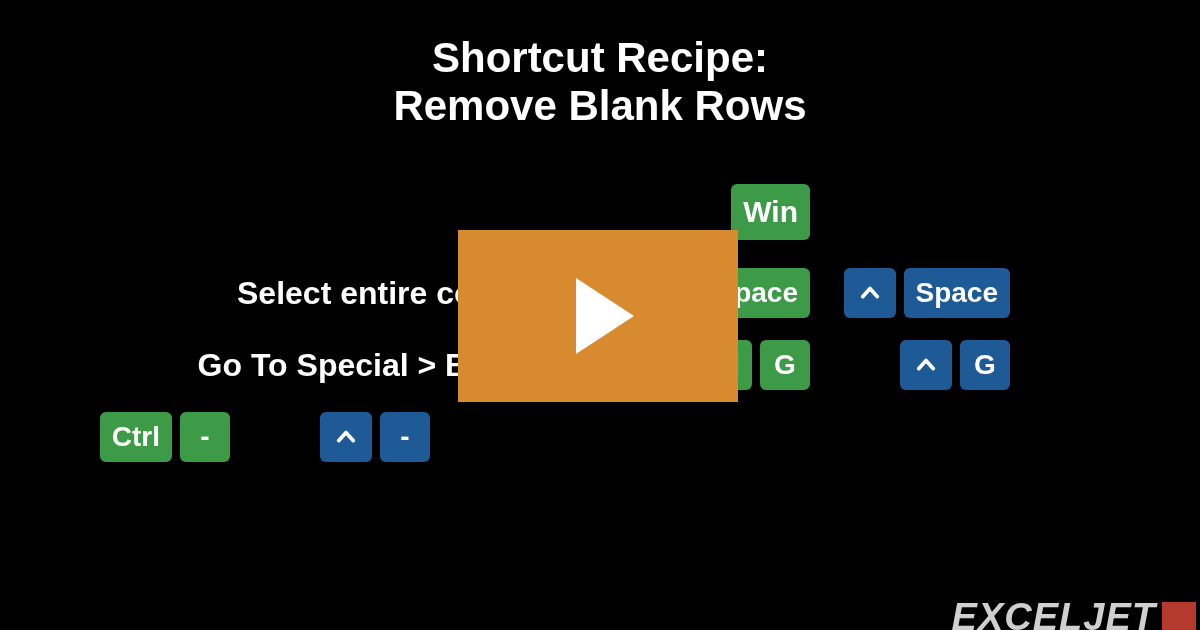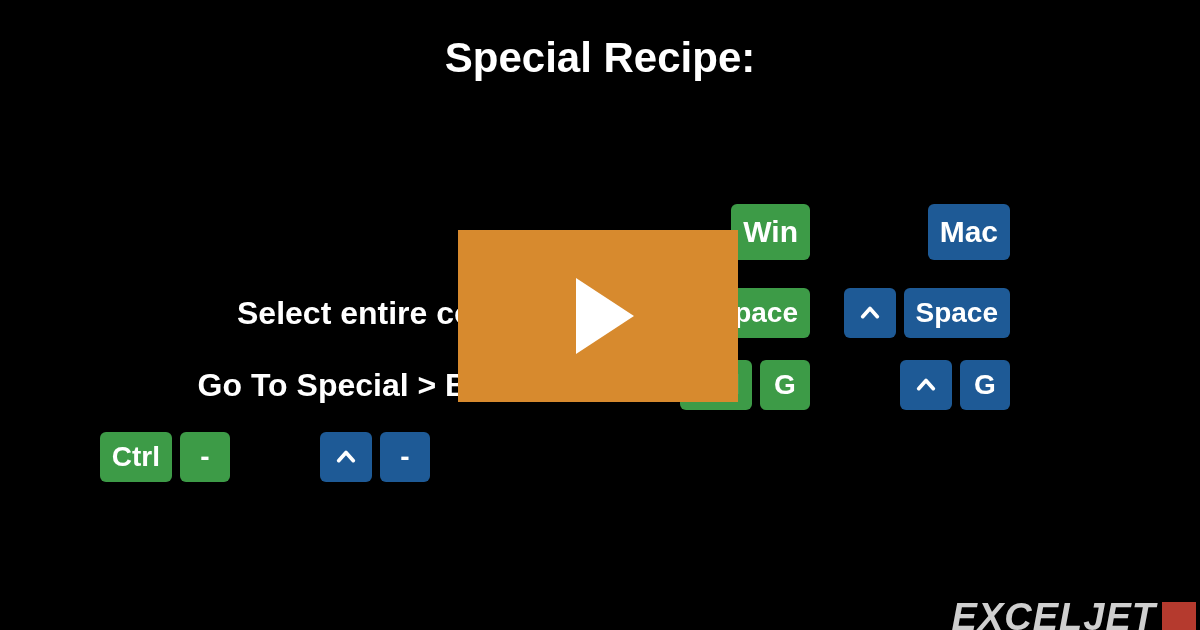--- a/index.html
+++ b/index.html
@@ -16,21 +16,21 @@
     color: #fff;
     font-size: 42px;
     font-weight: 700;
     line-height: 1.15;
     padding-top: 34px;
   }
   .content {
     position: absolute;
     left: 0;
     right: 0;
-    top: 204px;
+    top: 184px;
   }
   .headers {
     display: flex;
     align-items: center;
     margin-bottom: 28px;
   }
   .label-col {
     width: 580px;
     text-align: right;
     color: #fff;
@@ -116,32 +116,30 @@
     background: #b53a2e;
     display: inline-block;
     position: relative;
     top: 2px;
   }
 </style>
 </head>
 <body>
 
 <div class="title">
-  <div>Special Recipe:</div>
+  <div>Shortcut Recipe:</div>
+  <div>Remove Blank Rows</div>
 </div>
 
 <div class="content">
 
   <div class="headers">
     <div class="label-col"></div>
     <div class="win-col">
       <span class="key green hdr-key">Win</span>
-    </div>
-    <div class="mac-col">
-      <span class="key blue hdr-key">Mac</span>
     </div>
   </div>
 
   <div class="row">
     <div class="label-col">Select entire column</div>
     <div class="win-col">
       <span class="key green">Ctrl</span>
       <span class="key green">Space</span>
     </div>
     <div class="mac-col">

